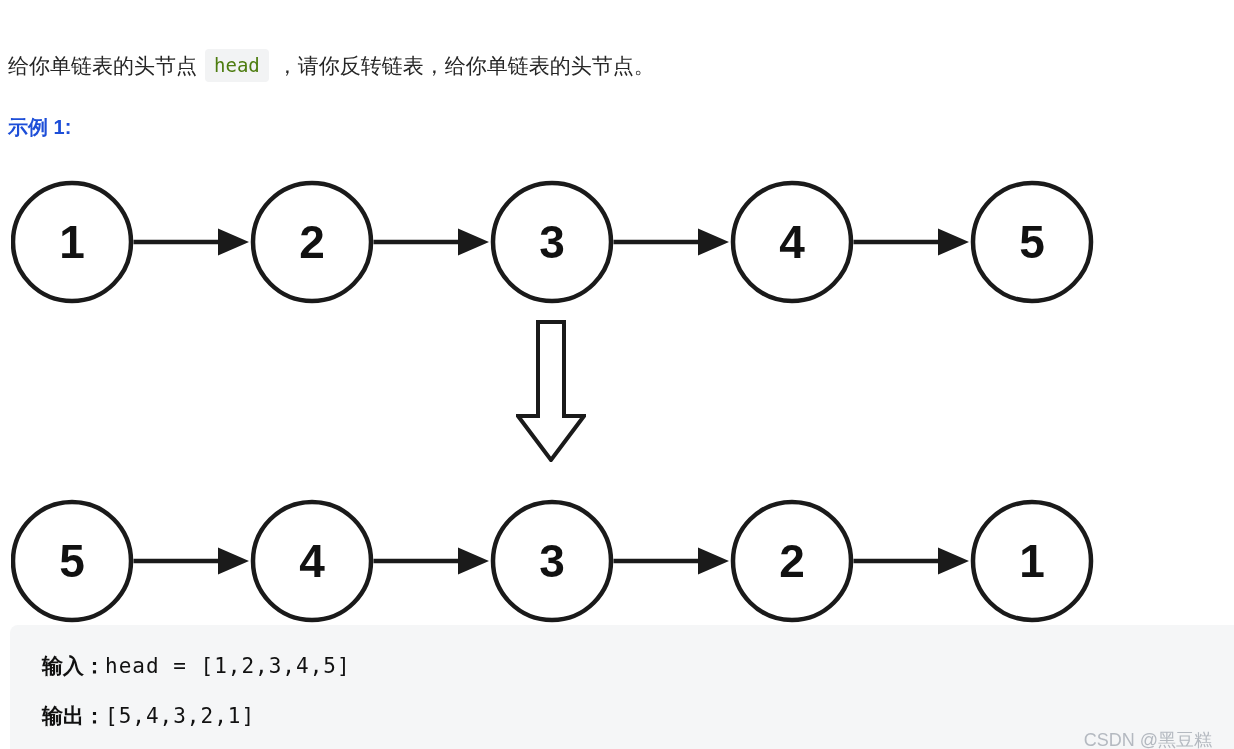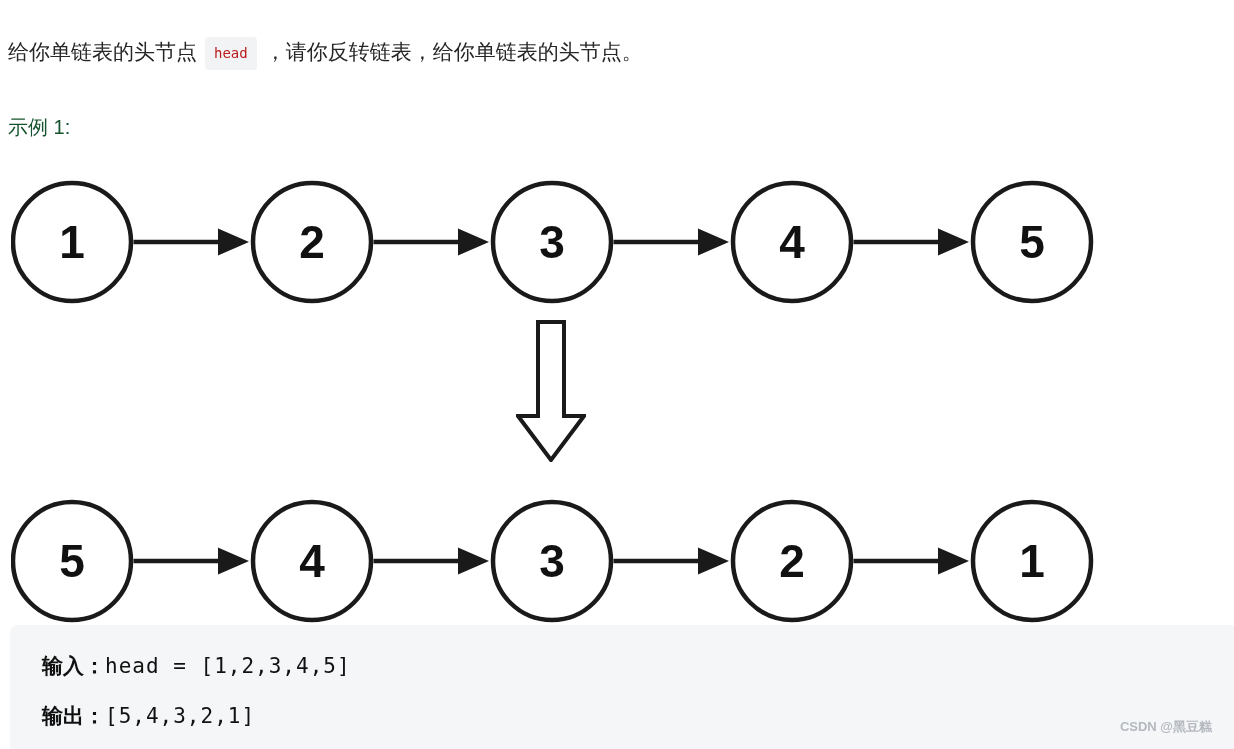--- a/index.html
+++ b/index.html
@@ -22,38 +22,38 @@
     left: 8px;
     top: 12px;
     font-size: 21px;
     line-height: 36px;
     color: var(--text-color, #262626);
     white-space: nowrap;
   }
   .inline-code {
     display: inline-block;
     font-family: "DejaVu Sans Mono", "Liberation Mono", monospace;
-    font-size: 14px;
+    font-size: 19px;
     line-height: 27px;
-    color: #b91c1c;
+    color: #4d7c0f;
     background: var(--inline-code-bg, #f2f3f4);
     border-radius: 4px;
     padding: 3px 9px;
-    margin: 4px 8px;
+    margin: 16px 8px;
     vertical-align: 1px;
   }
   
   .example-label {
     position: absolute;
     left: 8px;
     top: 114px;
     margin: 0;
     font-size: 20px;
-    font-weight: 400;
-    color: #14532d;
+    font-weight: 700;
+    color: #1d4ed8;
   }
   
   .row-svg {
     position: absolute;
     left: 11px;
     display: block;
   }
   #row-original  { top: 178px; }
   #row-reversed  { top: 497px; }
   .down-arrow-svg {
@@ -83,25 +83,24 @@
     font-weight: bold;
   }
   .io-code {
     font-family: "DejaVu Sans Mono", "Liberation Mono", monospace;
     letter-spacing: 1px;
     text-align: center;
   }
   .watermark {
     position: absolute;
     right: 22px;
-    bottom: 16px;
-    font-size: 13px;
+    bottom: 0;
+    font-size: 18px;
     color: var(--watermark-color, #b4b9c0);
     line-height: 1;
-    font-weight: bold;
   }
 </style>
 </head>
 <body>
 
 <div class="page">
 
   <p class="statement"><span>给你单链表的头节点</span><code class="inline-code">head</code><span>，请你反转链表，给你单链表的头节点。</span></p>
 
   <h3 class="example-label">示例 1:</h3>

